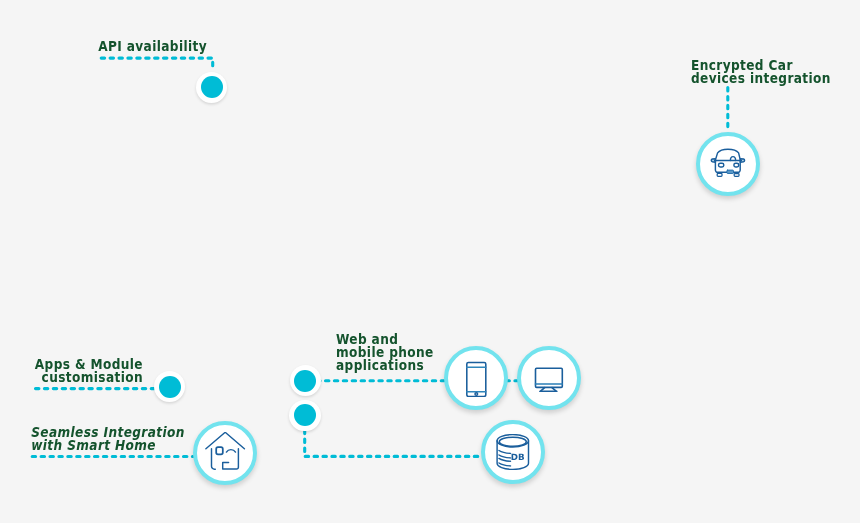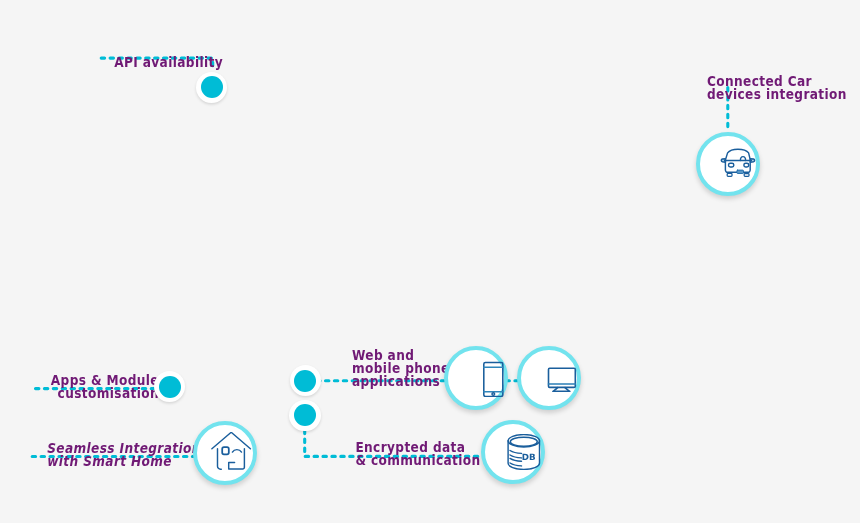--- a/index.html
+++ b/index.html
@@ -8,48 +8,48 @@
     background:#f5f5f5;
     font-family:"DejaVu Sans", sans-serif;
     overflow:hidden;
   }
   .stage { position:relative; width:860px; height:523px; }
   svg text { text-rendering:geometricPrecision; }
 
 
   .label {
     position:absolute;
-    color:#701a75;
+    color:#14532d;
     font-family:"DejaVu Sans", sans-serif;
     font-stretch:condensed;
     font-weight:bold;
     font-size:13.5px;
     line-height:13.05px;
     letter-spacing:0.38px;
     white-space:pre;
-    margin:16px;
+    margin:0;
   }
 
   
   .dot {
     position:absolute; width:31.2px; height:31.2px; border-radius:50%;
     background:#ffffff; box-shadow:0 1.5px 3px rgba(0,0,0,0.13);
   }
   .dot::after {
     content:""; position:absolute; left:4.5px; top:4.5px;
     width:22.2px; height:22.2px; border-radius:50%; background:#00bcd6;
   }
 
   
   .inode {
     position:absolute; width:64px; height:64px; border-radius:50%;
     background:#ffffff; border:4.4px solid #72e3ee;
     box-sizing:border-box;
     box-shadow:0 3px 5px rgba(0,0,0,0.16);
-    display:flex; align-items:center; justify-content:flex-end;
+    display:flex; align-items:center; justify-content:center;
   }
   .inode svg { display:block; }
 
   
   .connectors {
     position:absolute; left:0; top:0; width:860px; height:523px;
     pointer-events:none;
   }
   .connectors path {
     fill:none; stroke:#00bcd6; stroke-width:3.1;
@@ -67,21 +67,21 @@
     <path d="M35.5 388.6 L155.0 388.6"></path>
     <path d="M32.2 456.5 L193.0 456.5"></path>
     <path d="M316.6 380.7 L444.0 380.7"></path>
     <path d="M505.5 380.7 L519.5 380.7" stroke-dashoffset="-0.5"></path>
     <path d="M304.7 430.2 L304.7 456.4 L482.0 456.4"></path>
   </svg>
 
   <div class="label" style="left:98.2px; top:40.1px;">API availability</div>
   <div class="dot" style="left:196.2px; top:71.6px;"></div>
 
-  <div class="label" style="left:691.0px; top:59.2px;">Connected Car
+  <div class="label" style="left:691.0px; top:59.2px;">Encrypted Car
 devices integration</div>
   <div class="inode" style="left:695.5px; top:131.5px;">
     <svg class="ic" width="36" height="31" viewBox="-1 -0.5 36 31">
       <g fill="none" stroke="#1a5e9c" stroke-width="1.45" stroke-linecap="round" stroke-linejoin="round">
 
         <path d="M4.5 11.1 L6.6 4.4 C8.4 2.0 11.1 0.7 16.9 0.7 C22.8 0.7 25.8 2.0 27.6 4.4 L29.2 11.1"></path>
 
         <path d="M4.4 10.2 L1.3 10.5 C-0.1 10.9 0.0 12.8 1.4 13.2 L4.4 13.7 Z" fill="#b4d5e8"></path>
         <path d="M29.4 10.2 L32.6 10.5 C34.0 10.9 33.9 12.8 32.5 13.2 L29.4 13.7 Z" fill="#b4d5e8"></path>
 
@@ -146,22 +146,20 @@
       <g fill="none" stroke="#1a5e9c" stroke-width="1.6" stroke-linecap="round" stroke-linejoin="round">
         <rect x="0.8" y="3.0" width="26.8" height="19.1" rx="1.1"></rect>
         <path d="M0.8 18.7 L27.6 18.7" stroke="#2b7fb7"></path>
         <path d="M9.9 22.4 L6.2 25.6 M17.3 22.4 L21.1 25.6" stroke-width="1.7"></path>
         <path d="M5.4 26.2 L21.9 26.2" stroke-width="2.0"></path>
       </g>
     </svg>
   </div>
 
   <div class="dot" style="left:289.4px; top:399.5px;"></div>
-  <div class="label" style="left:339.4px; top:425.4px;">Encrypted data
-&amp; communication</div>
   <div class="inode" style="left:480.8px; top:420.2px;">
     <svg class="ic" width="34" height="36" viewBox="-1 -1 34 36">
       <g fill="none" stroke="#1a5e9c" stroke-width="1.45" stroke-linecap="round" stroke-linejoin="round">
 
         <path d="M0.1 5.8 L0.1 28.2 A15.7 6.2 0 0 0 31.5 28.2 L31.5 5.8"></path>
 
         <ellipse cx="15.8" cy="5.8" rx="15.7" ry="6.2"></ellipse>
         <ellipse cx="15.8" cy="6.7" rx="13.5" ry="4.5"></ellipse>
 
         <path d="M2.0 15.5 A15.7 6.2 0 0 0 13.5 18.4"></path>

